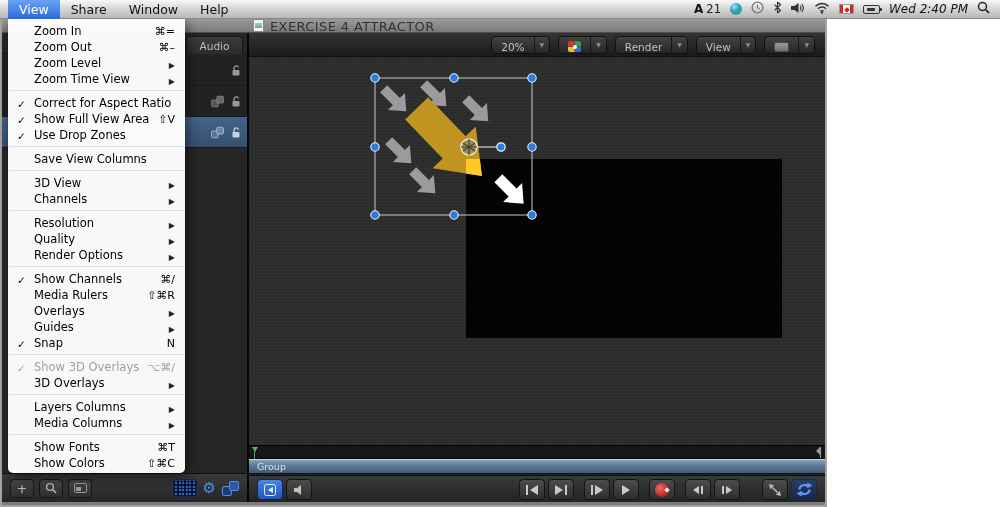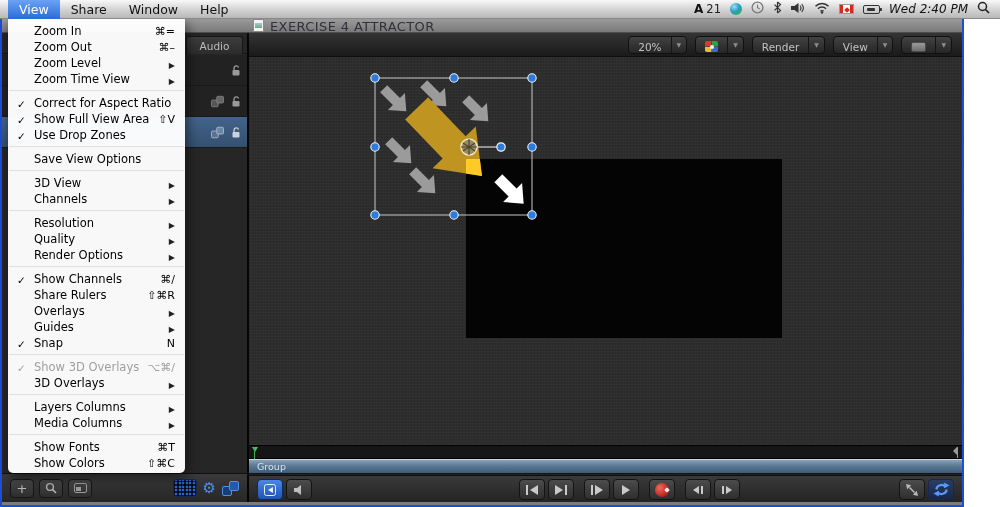--- a/index.html
+++ b/index.html
@@ -1,18 +1,18 @@
 <!DOCTYPE html>
 <html><head>
 <meta charset="utf-8">
 <style>
   * { margin:0; padding:0; box-sizing:border-box; }
   html,body { width:1000px; height:507px; overflow:hidden; }
   body { font-family:"DejaVu Sans","Liberation Sans",sans-serif; }
-  .screen { position:relative; width:964px; height:507px; background:#1d4ed8; }
+  .screen { position:relative; width:827px; height:507px; background:#a3a3a3; }
 
   
   .menubar { position:absolute; top:0; left:0; width:1000px; height:19px;
     background:linear-gradient(#f8f8f8,#d2d2d2 55%,#b8b8b8);
     border-bottom:1px solid #888; display:flex; align-items:center; z-index:60;
     font-size:12.5px; color:#111; }
   .mb-items { display:flex; height:19px; align-items:stretch; padding-left:8px; }
   .mb-item { display:flex; align-items:center; padding:0 11px; cursor:default; }
   .mb-item.active { background:linear-gradient(#6ba2f4,#2a6bd8); color:#fff; }
   .mb-status { margin-left:auto; display:flex; align-items:center; gap:9px; padding-right:10px; height:19px; }
@@ -457,21 +457,21 @@
         <span class="mi-right">⇧V</span>
       </div>
       <div class="menu-item">
         <span class="mi-check">✓</span>
         <span class="mi-label">Use Drop Zones</span>
         <span class="mi-right"></span>
       </div>
       <div class="menu-sep"></div>
       <div class="menu-item">
         <span class="mi-check"></span>
-        <span class="mi-label">Save View Options</span>
+        <span class="mi-label">Save View Columns</span>
         <span class="mi-right"></span>
       </div>
       <div class="menu-sep"></div>
       <div class="menu-item">
         <span class="mi-check"></span>
         <span class="mi-label">3D View</span>
         <span class="mi-right mi-sub">▶</span>
       </div>
       <div class="menu-item">
         <span class="mi-check"></span>
@@ -495,21 +495,21 @@
         <span class="mi-right mi-sub">▶</span>
       </div>
       <div class="menu-sep"></div>
       <div class="menu-item">
         <span class="mi-check">✓</span>
         <span class="mi-label">Show Channels</span>
         <span class="mi-right">⌘/</span>
       </div>
       <div class="menu-item">
         <span class="mi-check"></span>
-        <span class="mi-label">Share Rulers</span>
+        <span class="mi-label">Media Rulers</span>
         <span class="mi-right">⇧⌘R</span>
       </div>
       <div class="menu-item">
         <span class="mi-check"></span>
         <span class="mi-label">Overlays</span>
         <span class="mi-right mi-sub">▶</span>
       </div>
       <div class="menu-item">
         <span class="mi-check"></span>
         <span class="mi-label">Guides</span>

